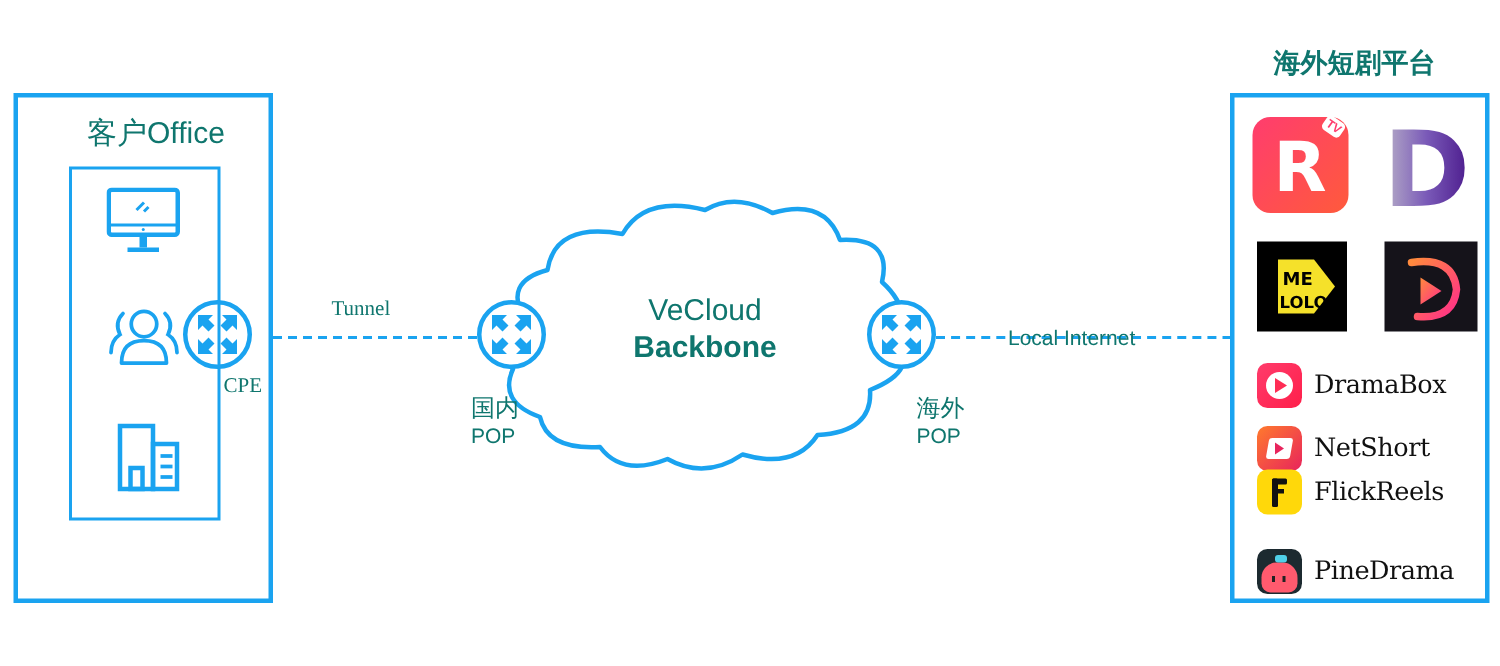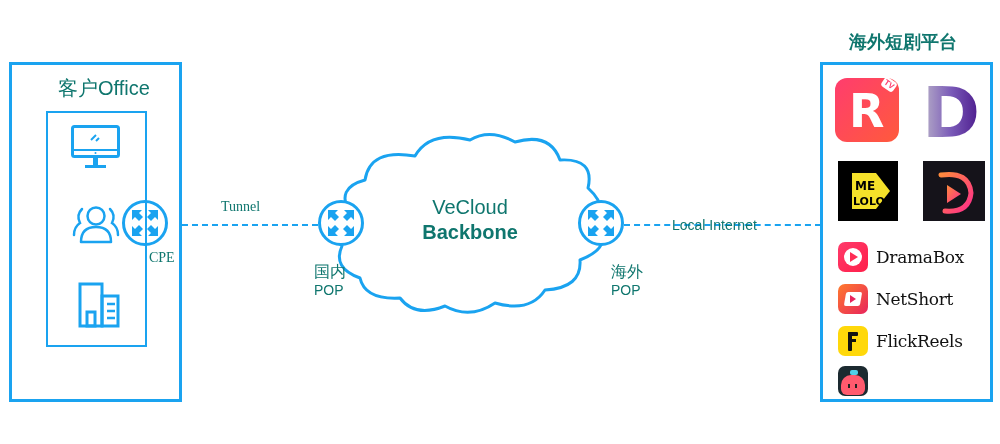--- a/index.html
+++ b/index.html
@@ -167,29 +167,30 @@
 </div>
 
 <div class="brand-row" style="top:284px;">
   <div class="brand-icon" style="background:linear-gradient(135deg,#ff7a2d,#e8245c);">
     <div class="abs" style="left:7px; top:8px; width:16px; height:14px; border-radius:2px; background:#fff; transform:skewX(-10deg);"></div>
     <div class="abs" style="left:12px; top:11px; width:0; height:0; border-left:6px solid #e8245c; border-top:4px solid transparent; border-bottom:4px solid transparent;"></div>
   </div>
   <span class="brand-name">NetShort</span>
 </div>
 
-<div class="brand-row" style="top:326px;text-align:center;">
+<div class="brand-row" style="top:313px;text-align:center;">
   <div class="brand-icon" style="background:#ffd80a;">
     <div class="abs" style="left:10px; top:6px; width:4px; height:19px; background:#111; border-radius:1px;"></div>
     <div class="abs" style="left:10px; top:6px; width:10px; height:4px; background:#111; border-radius:1px;"></div>
     <div class="abs" style="left:10px; top:13px; width:8px; height:3px; background:#111;"></div>
   </div>
   <span class="brand-name">FlickReels</span>
 </div>
 
 <div class="brand-row" style="top:366px;">
   <div class="brand-icon" style="background:#1c2a30;">
     <div class="abs" style="left:3px; top:9px; width:24px; height:20px; border-radius:10px 10px 6px 6px; background:#ff5a6e;"></div>
     <div class="abs" style="left:10px; top:18px; width:2px; height:4px; background:#222;"></div>
     <div class="abs" style="left:17px; top:18px; width:2px; height:4px; background:#222;"></div>
     <div class="abs" style="left:12px; top:4px; width:8px; height:5px; background:#4fd0e8; border-radius:2px;"></div>
   </div>
+  <span class="brand-name">PineDrama</span>
 </div>
 
 </body></html>

